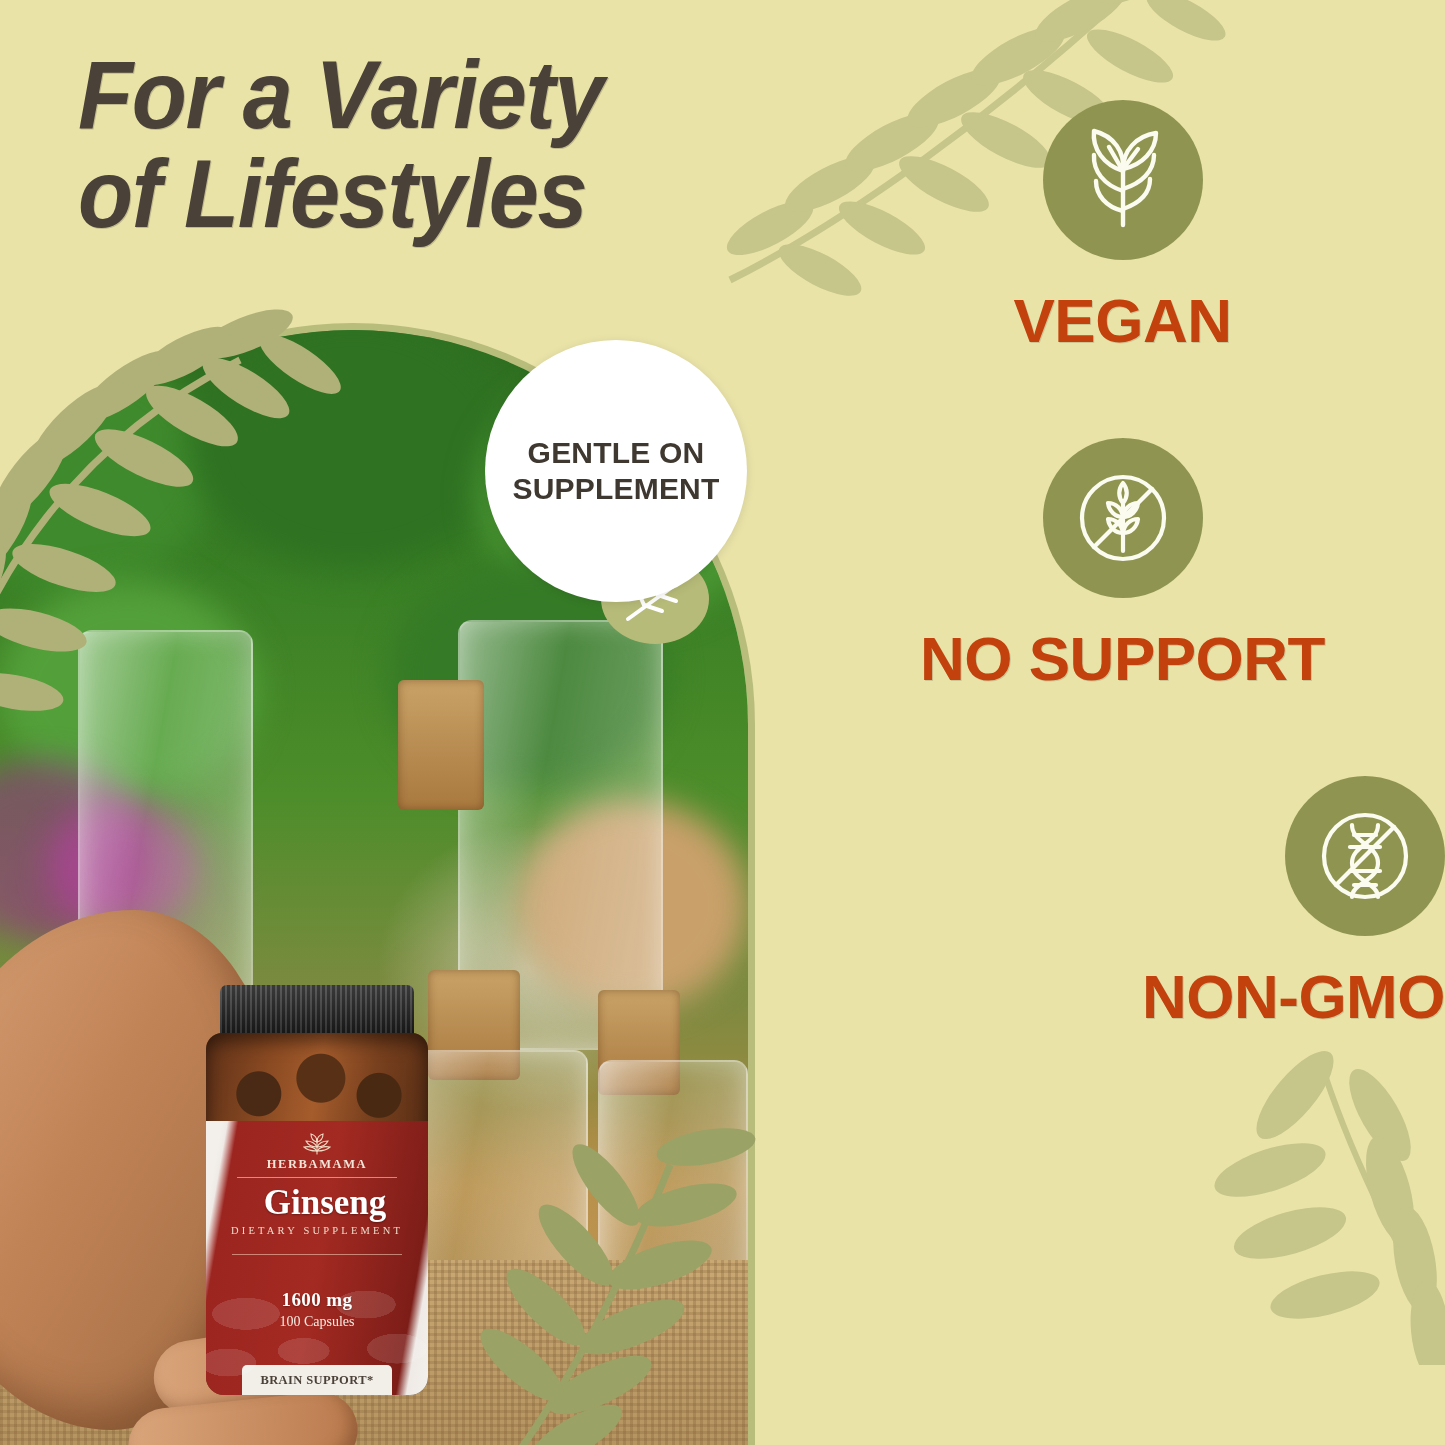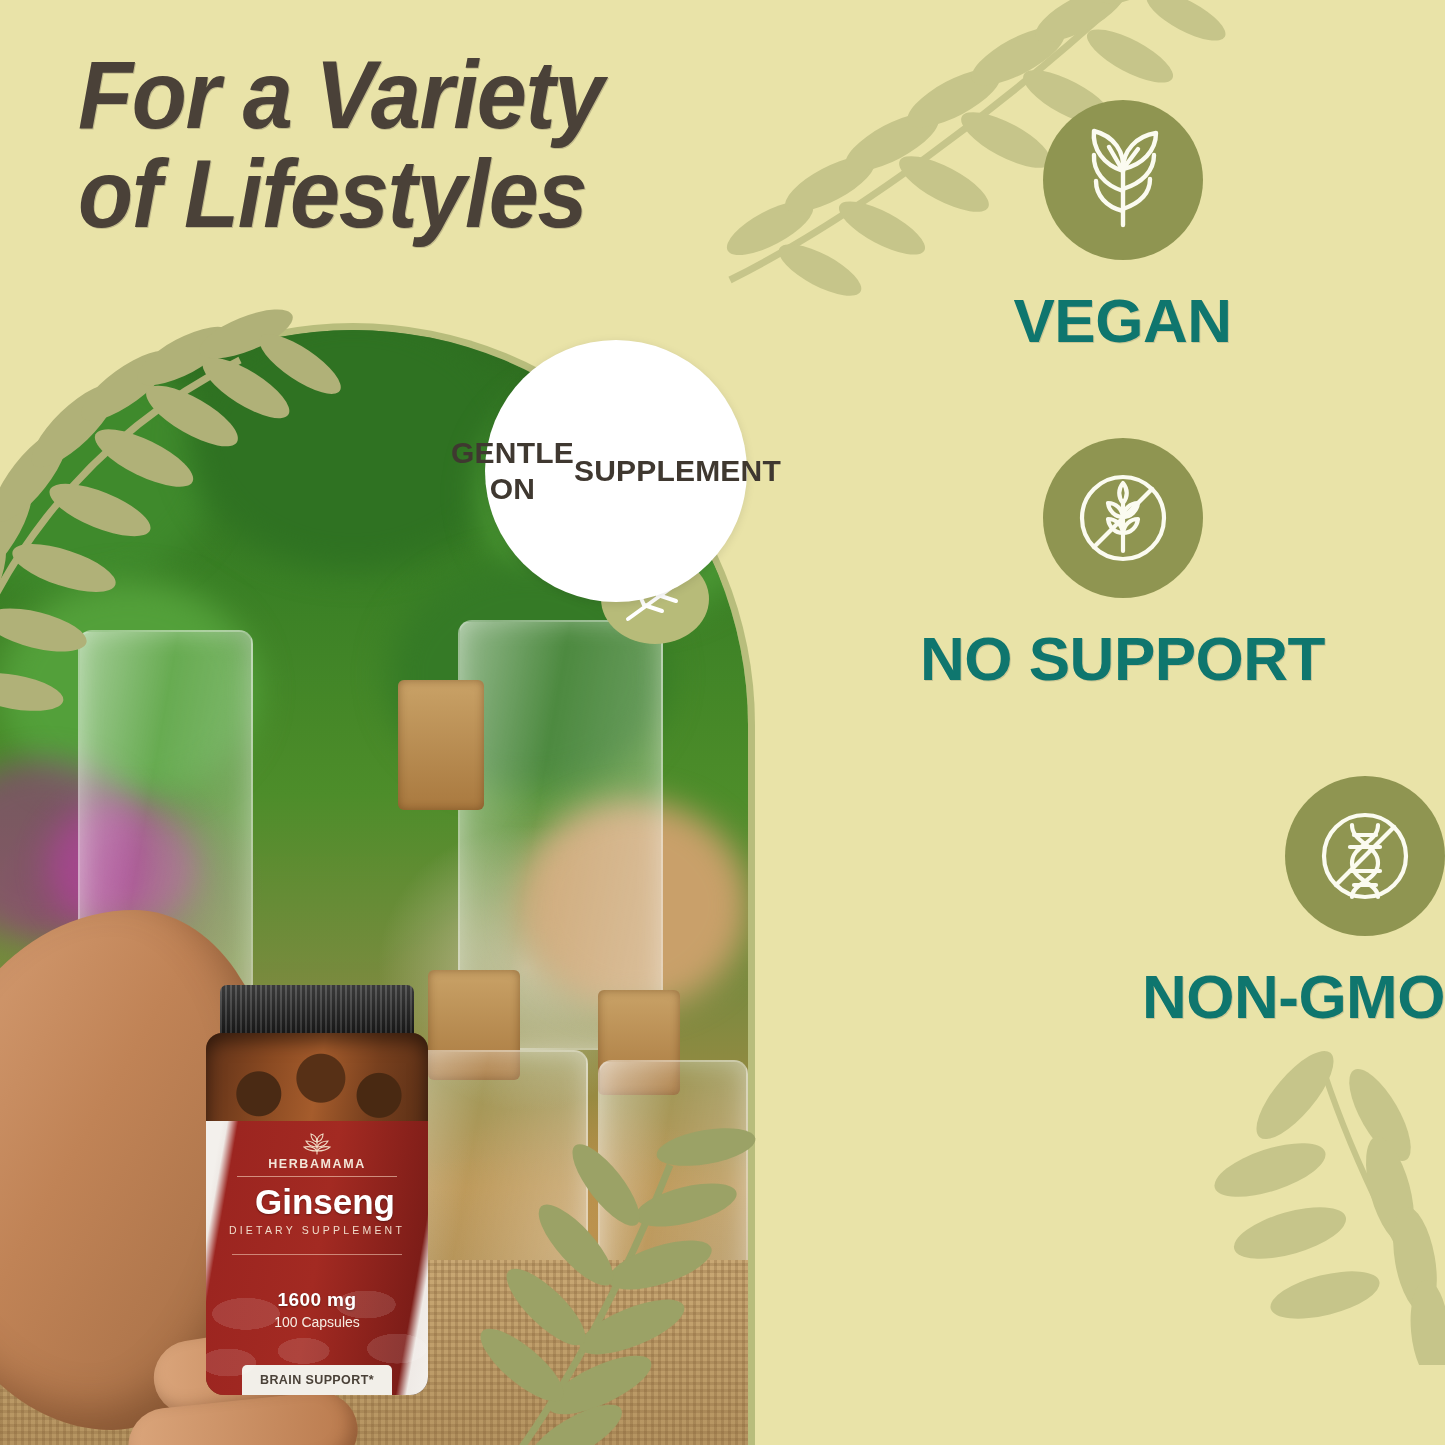--- a/index.html
+++ b/index.html
@@ -130,20 +130,21 @@
       radial-gradient(circle at 20% 60%, #4a2a14 0 22px, transparent 23px),
       radial-gradient(circle at 52% 40%, #573016 0 24px, transparent 25px),
       radial-gradient(circle at 82% 62%, #492912 0 22px, transparent 23px);
   }
   .pb-label{
     position:absolute; left:0; right:0; top:88px; height:274px;
     background:linear-gradient(100deg,#f3f0ec 0 6%, #efeae6 8%, #9c2520 12%, #a32a22 50%, #7d1d18 88%, #efeae6 92%, #f3f0ec 100%);
     display:flex; flex-direction:column; align-items:center;
     padding-top:9px;
     overflow:hidden;
+    font-family:Liberation Serif, serif;
   }
   .pb-label:after{
     content:""; position:absolute; left:0; right:0; bottom:0; height:116px;
     background:
       radial-gradient(ellipse 34px 16px at 18% 30%, rgba(255,255,255,.12) 0 99%, transparent),
       radial-gradient(ellipse 30px 14px at 72% 22%, rgba(255,255,255,.12) 0 99%, transparent),
       radial-gradient(ellipse 26px 13px at 44% 62%, rgba(255,255,255,.12) 0 99%, transparent),
       radial-gradient(ellipse 30px 15px at 86% 60%, rgba(255,255,255,.12) 0 99%, transparent),
       radial-gradient(ellipse 28px 14px at 10% 72%, rgba(255,255,255,.12) 0 99%, transparent);
     pointer-events:none;
@@ -171,21 +172,21 @@
     background:#f2efe9; border-radius:5px 5px 0 0;
     display:flex; align-items:center; justify-content:center;
     color:#4a4138; font-size:12.5px; font-weight:bold; letter-spacing:.4px;
   }
 
   
   .badge{
     position:absolute; left:485px; top:340px;
     width:262px; height:262px; border-radius:50%;
     background:#fff; z-index:8;
-    display:flex; flex-direction:row; align-items:center; justify-content:center;
+    display:flex; flex-direction:column; align-items:center; justify-content:center;
     box-shadow:0 2px 10px rgba(0,0,0,.10);
   }
   .badge-line{
     color:#3f3830; font-size:30px; font-weight:bold; line-height:1.2;
     letter-spacing:.2px; text-align:center;
   }
   .badge-leaf{
     position:absolute; left:600px; top:553px;
     width:110px; height:92px; z-index:7;
   }
@@ -203,21 +204,21 @@
   .b1{ margin-top:86px; }
   .b2{ margin-top:86px; }
   .b3{ margin-top:86px;align-items:flex-end; }
   .b-circle{
     width:160px; height:160px; border-radius:50%;
     background:#8f9551;
     display:flex; align-items:center; justify-content:center;
   }
   .b-label{
     margin-top:30px;
-    color:#0f766e;
+    color:#c2410c;
     font-size:62px;
     font-weight:bold;
     letter-spacing:-0.5px;
     line-height:1;
     text-shadow:1px 1px 0 rgba(74,65,56,.18);
     white-space:nowrap;
   }
 </style>
 </head>
 <body>

